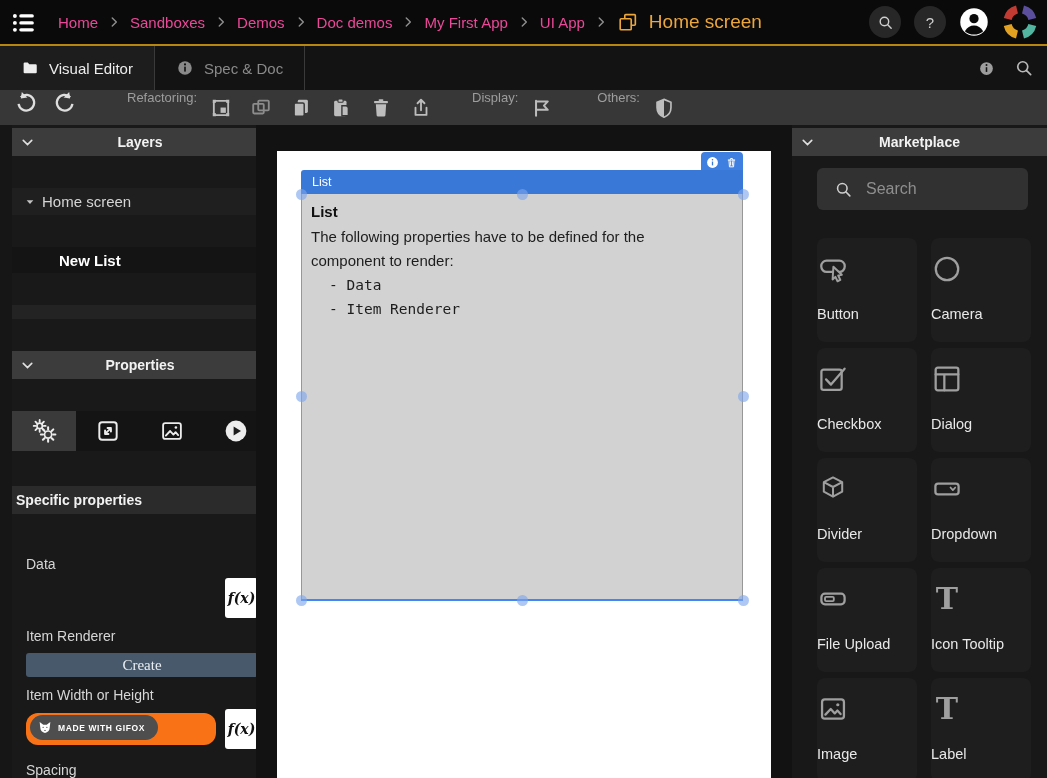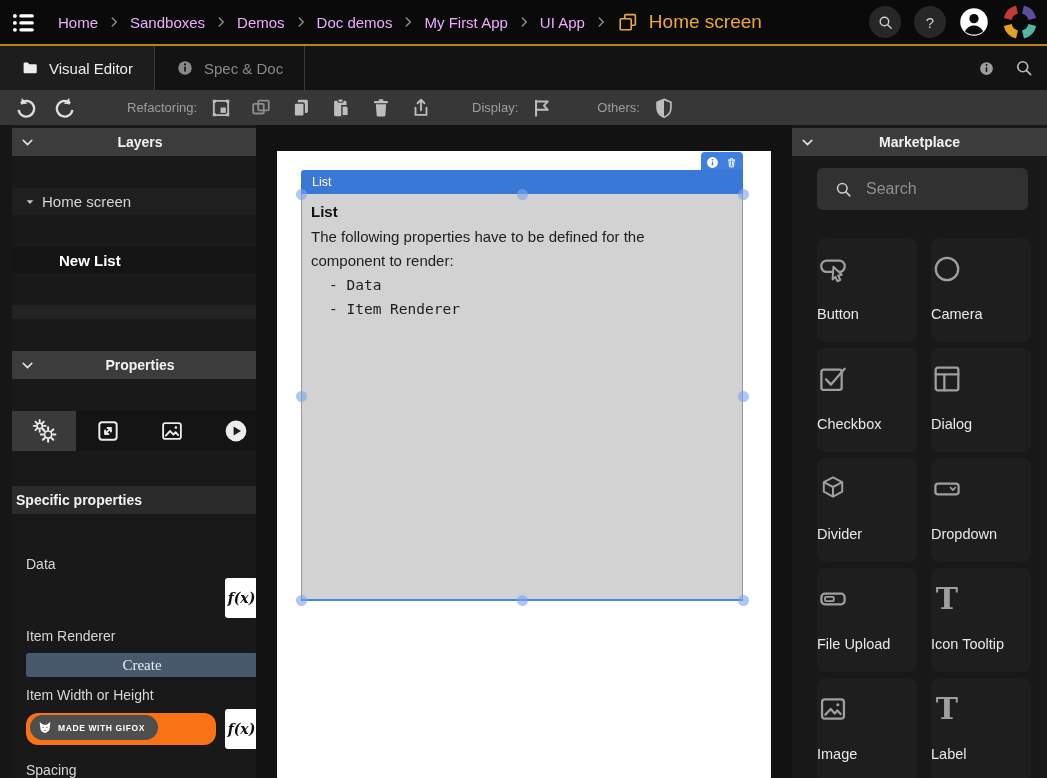--- a/index.html
+++ b/index.html
@@ -4,21 +4,21 @@
 <style>
   * { box-sizing: border-box; margin: 0; padding: 0; }
   html,body { background:#000; }
   body { font-family:"Liberation Sans",sans-serif; }
   #app { position:relative; width:1047px; height:778px; background:#161616; overflow:hidden; }
 
   
   .topbar { position:absolute; top:0; left:0; width:100%; height:46px; background:#0a0a0a;
             border-bottom:2px solid #b8860f; display:flex; align-items:center; }
   .hamburger { width:26px; height:22px; margin-left:11px; color:#fff; cursor:pointer; }
-  .crumbs { display:flex; align-items:center; margin-left:21px; gap:9px; font-size:15px; color:#f0abfc; }
+  .crumbs { display:flex; align-items:center; margin-left:21px; gap:9px; font-size:15px; color:#ec4899; }
   .crumb { cursor:pointer; white-space:nowrap; }
   .crumb-sep { width:14px; height:14px; color:#8f8f8f; }
   .current { display:flex; align-items:center; gap:10px; margin-left:9px; color:#eda63c; }
   .current .page-icon { width:22px; height:22px; }
   .current .page-title { font-size:19px; }
   .topbar-right { margin-left:auto; display:flex; align-items:center; gap:13px; margin-right:9px; }
   .circle-btn { width:32px; height:32px; border-radius:50%; background:#272727; color:#cfcfcf;
                 display:flex; align-items:center; justify-content:center; cursor:pointer; }
   .circle-btn svg { width:17px; height:17px; }
   .circle-btn.help { font-size:15px; }
@@ -31,21 +31,21 @@
          border-right:1px solid #3a3a3a; cursor:pointer; }
   .tab svg, .tab .ticon { width:18px; height:18px; flex:none; }
   .tab.active { color:#ededed; background:#1d1d1d; }
   .tab.inactive { color:#8a8a8a; }
   .tabbar-right { margin-left:auto; display:flex; align-items:center; gap:19px; margin-right:13px; color:#9d9d9d; }
   .tabbar-right .ic { width:17px; height:17px; cursor:pointer; }
   .tabbar-right .ic.sr { width:20px; height:20px; color:#b9b9b9; }
 
   
   .toolbar { position:absolute; top:90px; left:0; width:100%; height:35px; background:#373737;
-             display:flex; align-items:center; color:#a8a8a8; font-size:13px; }
+             display:flex; color:#a8a8a8; font-size:13px; }
   .tb-ic { width:22px; height:22px; flex:none; cursor:pointer; color:#bdbdbd; }
   .tb-ic.big { width:24px; height:24px; color:#dedede; }
   .tb-label { color:#9d9d9d; margin-right:13px; }
   .tb-group { display:flex; align-items:center; gap:18px; }
   .dim { color:#8c8c8c; }
 
   
   .panel-header { height:28px; margin-top:3px; background:#3c3c3c; display:flex; align-items:center;
                   font-weight:bold; font-size:14px; color:#f2f2f2; position:relative; flex:none; }
   .panel-header .chev { position:absolute; left:7px; width:17px; height:17px; color:#e0e0e0; cursor:pointer; }

